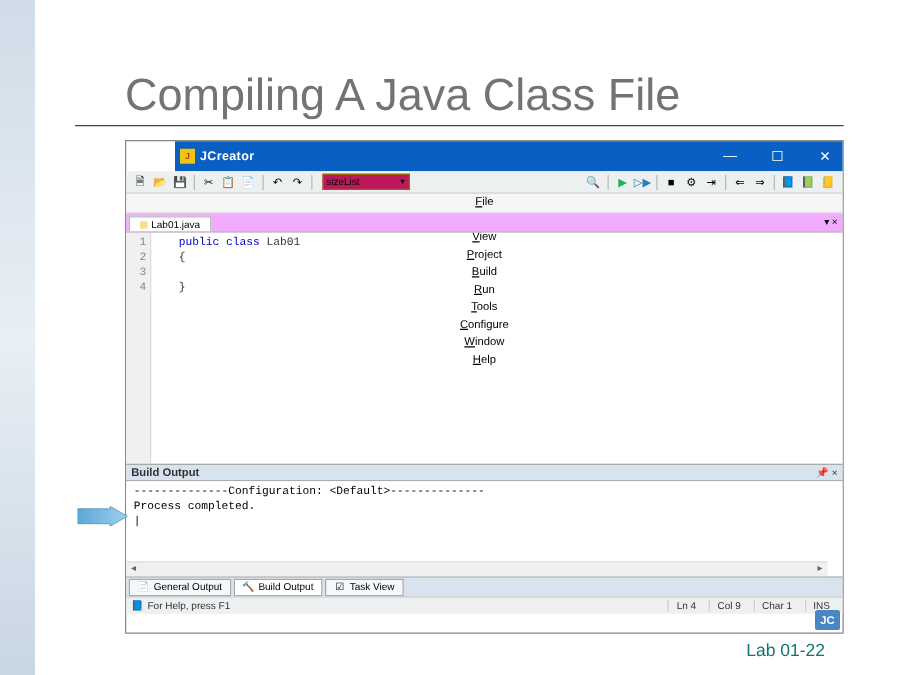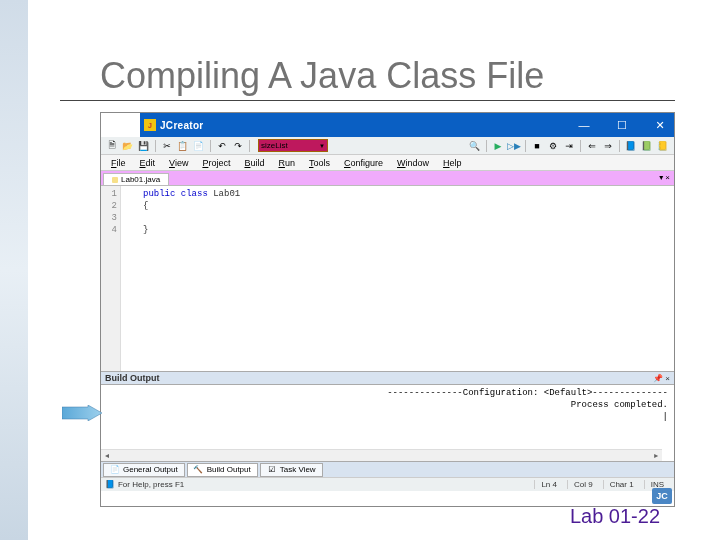--- a/index.html
+++ b/index.html
@@ -12,47 +12,47 @@
   .titlebar { height: 18px; background: #0a5fc3; display: flex; align-items: center; padding: 12px 4px; color: #fff; margin-left: 39px; }
   .titlebar-icon { width: 12px; height: 12px; background: #f1c40f; margin-right: 4px; display: flex; align-items: center; justify-content: center; font-size: 7px; color: #c0392b; font-weight: bold; }
   .titlebar-title { flex: 1; font-size: 10px; font-weight: bold; letter-spacing: 0.3px; }
   .titlebar-btns { display: flex; gap: 18px; }
   .titlebar-btn { width: 20px; height: 14px; color: #fff; display: flex; align-items: center; justify-content: center; font-size: 11px; cursor: pointer; }
   .toolbar1 { height: 18px; background: #ecf0f1; border-bottom: 1px solid #ccc; display: flex; align-items: center; padding: 0 4px; gap: 2px; }
   .tool-icon { width: 14px; height: 14px; display: flex; align-items: center; justify-content: center; font-size: 9px; border: 1px solid transparent; }
   .sep { width: 1px; height: 12px; background: #bbb; margin: 0 2px; }
   .combo { width: 70px; height: 13px; border: 1px solid #a16207; background: #be185d; font-size: 8px; padding: 0 2px; display: flex; align-items: center; justify-content: space-between; margin-left: 4px; }
   .combo-arrow { font-size: 6px; }
-  .menubar { height: 16px; background: #f5f5f5; border-bottom: 1px solid #ccc; display: flex; align-items: center; padding: 0 4px; gap: 2px; }
+  .menubar { height: 16px; background: #f5f5f5; border-bottom: 1px solid #ccc; display: flex; align-items: center; padding: 0 4px; gap: 2px; flex-direction: column; }
   .menu-item { padding: 1px 6px; font-size: 9px; cursor: pointer; }
   .tab-row { height: 15px; background: #f0abfc; border-bottom: 1px solid #bbb; display: flex; align-items: flex-end; padding: 0 2px; position: relative; }
   .tab { background: #fff; border: 1px solid #bbb; border-bottom: none; padding: 1px 8px; font-size: 8px; display: flex; align-items: center; gap: 3px; }
   .tab .dot { width: 6px; height: 6px; background: #f7e08a; border-radius: 1px; }
   .tab-close { margin-left: auto; position: absolute; right: 4px; top: 2px; font-size: 8px; display: flex; gap: 2px; }
   .editor { height: 185px; background: #fff; display: flex; font-family: 'Courier New', monospace; font-size: 9px; }
   .gutter { width: 20px; background: #f0f0f0; border-right: 1px solid #ddd; text-align: right; padding: 2px 3px; color: #888; line-height: 12px; }
   .gutter .ln { display: block; }
   .code { flex: 1; padding: 2px 22px; line-height: 12px; white-space: pre; color: #333; }
   .code .kw { color: #0000cc; }
   .build-header { height: 14px; background: #d8e3f0; border-top: 1px solid #aaa; border-bottom: 1px solid #aaa; display: flex; align-items: center; padding: 0 4px; font-size: 9px; font-weight: bold; color: #333; position: relative; }
   .build-header .close { margin-left: auto; display: flex; gap: 2px; font-size: 8px; font-weight: normal; }
-  .build-output { height: 76px; background: #fff; padding: 2px 6px; font-family: 'Courier New', monospace; font-size: 9px; color: #000; line-height: 12px; white-space: pre; overflow: hidden; position: relative; text-align: right; }
+  .build-output { height: 76px; background: #fff; padding: 2px 6px; font-family: 'Courier New', monospace; font-size: 9px; color: #000; line-height: 12px; white-space: pre; overflow: hidden; position: relative; }
   .build-scroll { position: absolute; left:0; bottom:0; right:12px; height:12px; background:#f0f0f0; border-top:1px solid #ddd; display:flex; align-items:center; }
   .build-scroll-arrow { width:12px; height:12px; display:flex; align-items:center; justify-content:center; font-size:7px; color:#666; }
   .bottom-tabs { height: 16px; background: #d8e3f0; border-top: 1px solid #aaa; display: flex; align-items: center; padding: 0 2px; gap: 2px; }
   .btab { display: flex; align-items: center; gap: 3px; padding: 1px 6px; font-size: 8px; border: 1px solid #aaa; background: #f5f8fb; cursor: pointer; }
   .btab.active { background: #fff; }
   .btab-icon { width: 10px; height: 10px; display: flex; align-items: center; justify-content: center; font-size: 8px; }
   .statusbar { height: 14px; background: #ecf0f1; border-top: 1px solid #ccc; display: flex; align-items: center; padding: 0 4px; font-size: 8px; color: #333; gap: 4px; }
   .status-left { flex: 1; display: flex; gap: 3px; align-items: center; }
   .status-box { border-left: 1px solid #ccc; padding: 0 6px; }
   .jc-badge { position: absolute; right: 2px; bottom: 2px; width: 20px; height: 16px; background: #4a86c4; color: #fff; font-size: 9px; font-weight: bold; display: flex; align-items: center; justify-content: center; border-radius: 2px; }
   .arrow-annot { position: absolute; left: 62px; top: 405px; }
   .arrow-annot svg { display: block; }
-  .footer-label { position: absolute; right: 60px; bottom: 12px; font-size: 20px; color: #4c1d95; }
+  .footer-label { position: absolute; right: 60px; bottom: 12px; font-size: 14px; color: #0f766e; }
   .u { text-decoration: underline; }
 </style>
 </head>
 <body>
 
 <div class="slide">
   <div class="side-stripe"></div>
   <div class="title">Compiling A Java Class File</div>
   <div class="title-underline"></div>
 

